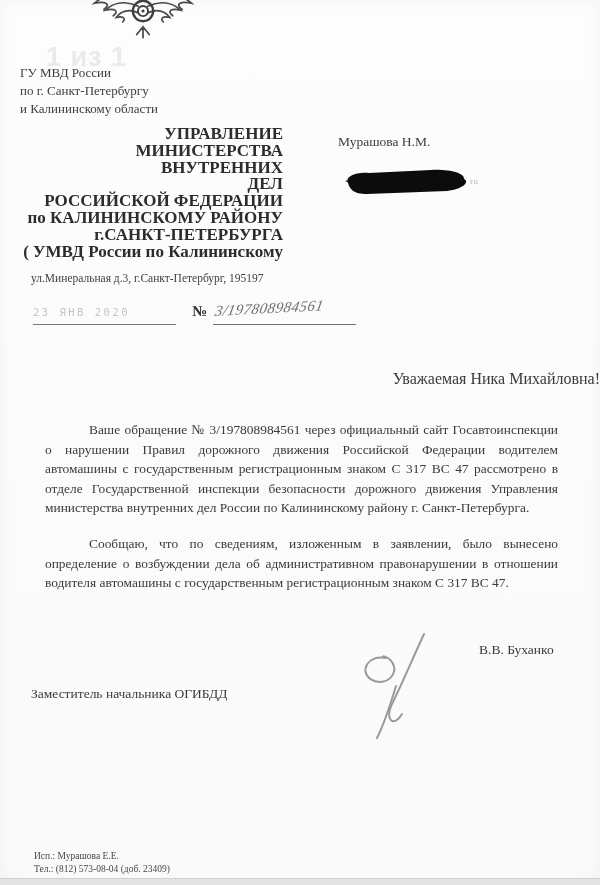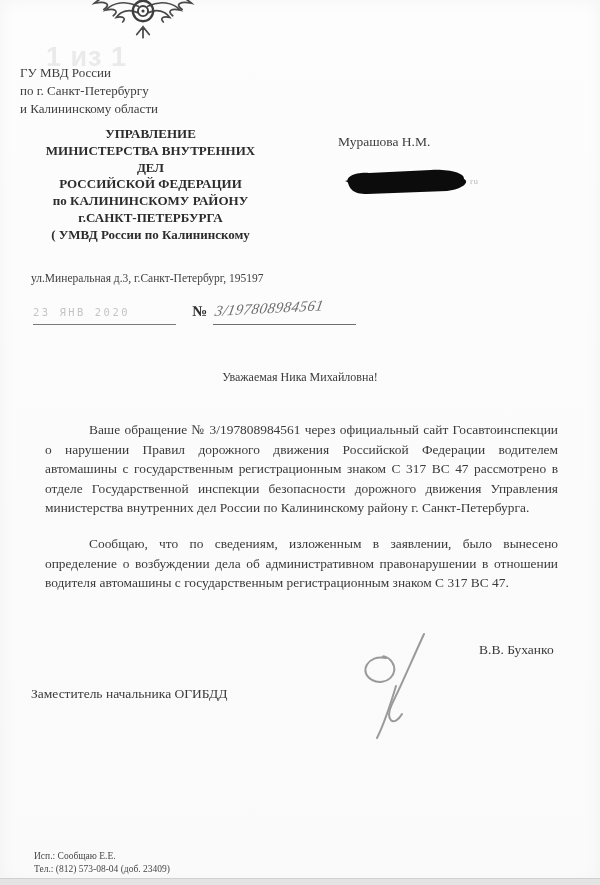--- a/index.html
+++ b/index.html
@@ -22,22 +22,22 @@
   }
 
   .emblem-wrap { left:88px; top:-14px; width:110px; height:72px; overflow:hidden; }
   .emblem-wrap svg { display:block; }
 
   .org-top {
     left:20px; top:64px; width:245px; text-align:left;
     font-size:13px; line-height:18px; color:#3d3d3d;
   }
   .org-main {
-    left:18px; top:126px; width:265px; text-align:center;
-    font-size:13px; line-height:16.8px; font-weight:bold; color:#2c2c2c;
+    left:18px; top:126px; width:265px; text-align:right;
+    font-size:17px; line-height:16.8px; font-weight:bold; color:#2c2c2c;
   }
 
   .recipient-name { left:338px; top:134px; font-size:13.5px; color:#3d3d3d; }
   .redaction { left:343px; top:168px; width:132px; height:28px; }
   .redaction-tail { left:470px; top:176px; font-size:9px; color:#b9b9b9; letter-spacing:0.5px; }
 
   .address-line { left:31px; top:272px; font-size:11.5px; color:#3f3f3f; }
 
   .stamp-line { left:33px; top:300px; width:143px; height:24px;
     border-bottom:1.4px solid #7a7a7a; text-align:left; }
@@ -49,21 +49,21 @@
   }
   .no-sign { left:192px; top:303px; font-size:15px; font-weight:bold; color:#2e2e2e; }
   .number-line { left:213px; top:300px; width:143px; height:24px; border-bottom:1.4px solid #6e6e6e; }
   .number-hand {
     left:215px; top:300px;
     font-style:italic; font-size:15px; color:var(--handwriting,#6f6f6f);
     transform:rotate(-3deg) skewX(-14deg);
     letter-spacing:0.5px; white-space:nowrap;
   }
 
-  .salutation { left:0; top:370px; width:600px; text-align:center; font-size:12px; color:#3a3a3a; }
+  .salutation { left:0; top:370px; width:600px; text-align:right; font-size:16px; color:#3a3a3a; }
 
   .body-text { left:29px; top:404px; width:545px; font-size:13.4px; line-height:19.6px; color:#3a3a3a; }
   .body-text p { margin:16px; text-align:justify; text-indent:44px; }
 
   .sig-position { left:31px; top:642px; font-size:13.5px; color:#3a3a3a;margin-top:44px; }
   .sig-name { left:479px; top:642px; font-size:13.5px; color:#3a3a3a; }
   .sig-mark { left:350px; top:628px; width:90px; height:112px; }
 
   .footer { left:34px; top:850px; font-size:9.5px; line-height:12.5px; color:#474747; }
 
@@ -146,19 +146,19 @@
         <path d="M74 6 C62 32 52 56 42 76 C34 92 44 100 52 86"></path>
         <path d="M36 30 C18 26 8 44 22 52 C36 59 50 46 42 34 C38 28 30 27 34 30"></path>
         <path d="M46 58 C40 78 34 96 27 110"></path>
       </g>
     </svg>
   </div>
 
   <div class="abs sig-name">В.В. Буханко</div>
 
   <div class="abs footer">
-    <div>Исп.: Сообщаю Е.Е.</div>
+    <div>Исп.: Мурашова Е.Е.</div>
     <div>Тел.: (812) 573-08-04 (доб. 23409)</div>
   </div>
 
   <div class="abs page-bottom-edge"></div>
 
 </div>
 
 </body></html>

